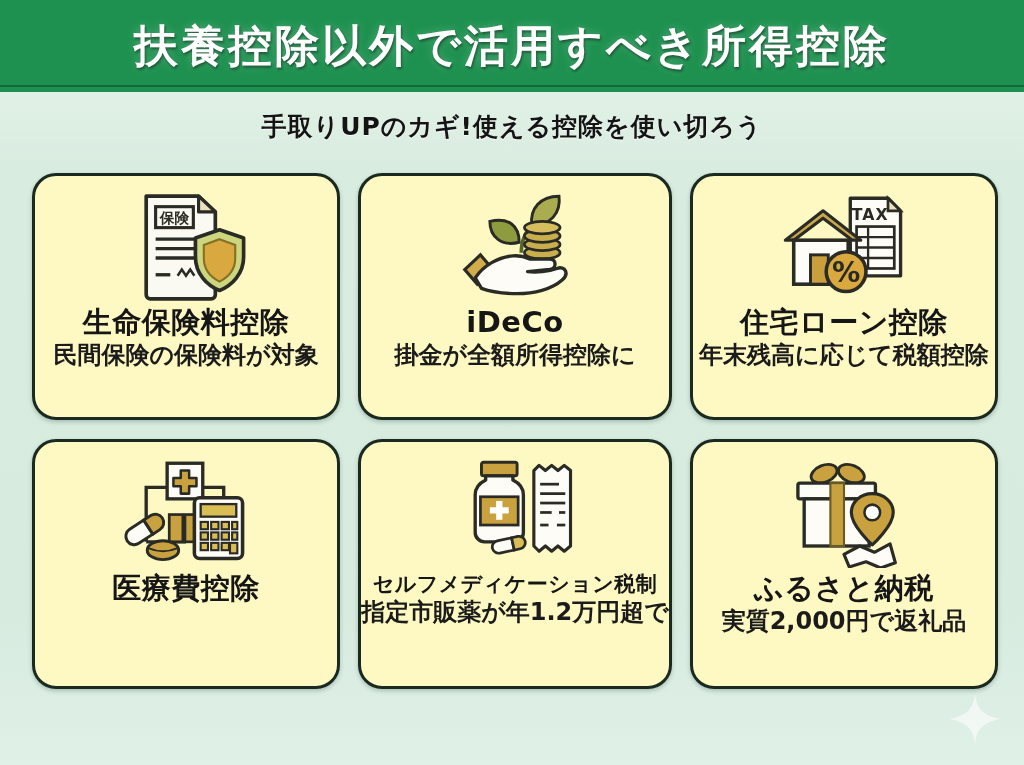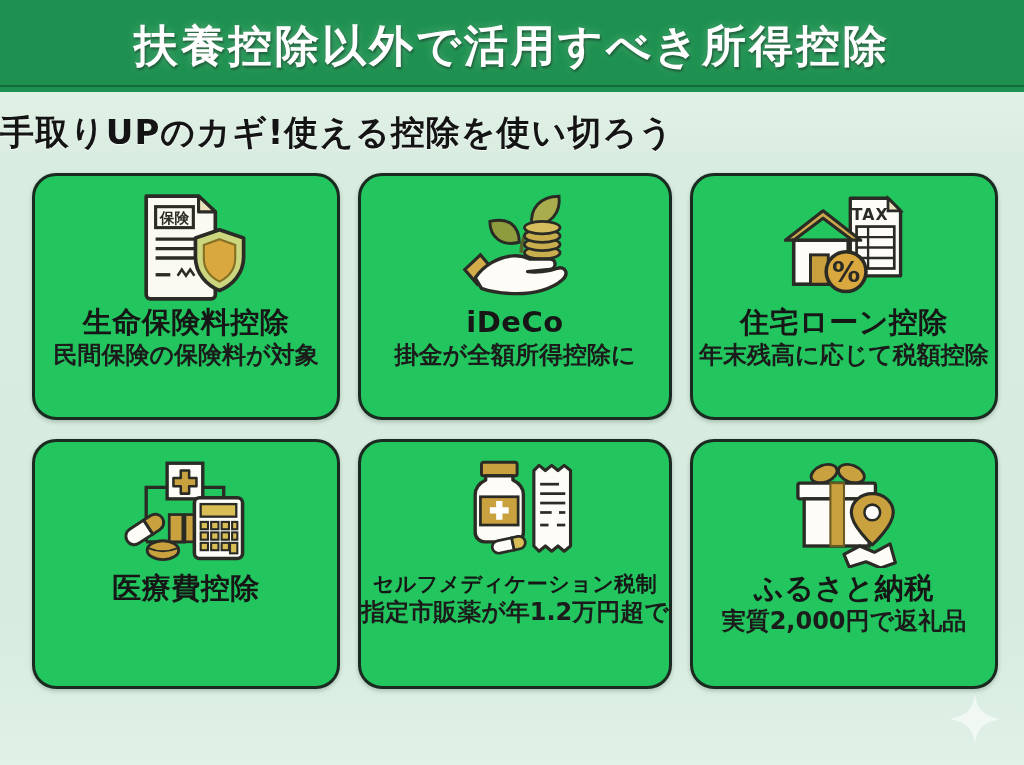--- a/index.html
+++ b/index.html
@@ -28,38 +28,38 @@
   .banner-title {
     color: #ffffff;
     font-size: 44px;
     font-weight: bold;
     letter-spacing: 3px;
     text-shadow: 1px 2px 3px rgba(0,0,0,.45), 0 0 8px rgba(255,255,255,.25);
     white-space: nowrap;
   }
   .subtitle {
     margin-top: 18px;
-    text-align: left;
-    font-size: 34px;
+    text-align: center;
+    font-size: 25px;
     font-weight: bold;
     color: #141414;
     letter-spacing: 1px;
     text-shadow: 0 1px 1px rgba(255,255,255,.8);
   }
   .grid {
     position: absolute;
     left: 32px; right: 26px; top: 173px;
     display: grid;
     grid-template-columns: 1fr 1fr 1fr;
     grid-template-rows: 247px 250px;
     column-gap: 18px;
     row-gap: 19px;
   }
   .card {
-    background: #22c55e;
+    background: #fef9c3;
     border: 3.5px solid #1b2a20;
     border-radius: 24px;
     box-shadow: 0 2px 4px rgba(20,50,35,.25);
     display: flex;
     flex-direction: column;
     align-items: center;
     padding-top: 12px;
   }
   .card-icon {
     height: 118px;

